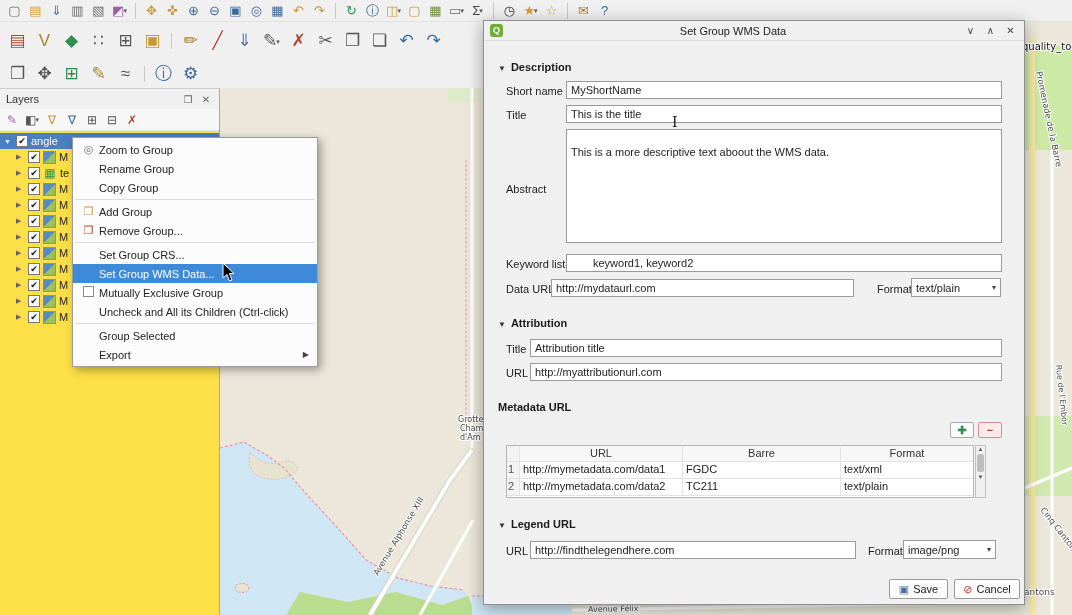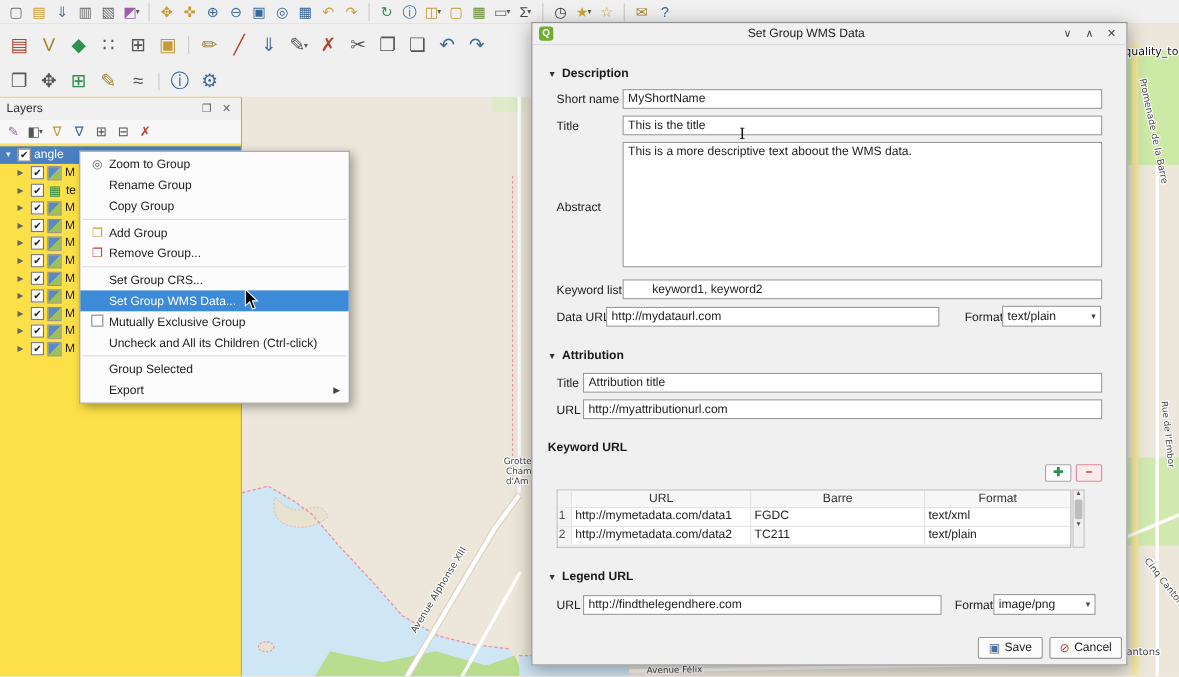--- a/index.html
+++ b/index.html
@@ -52,21 +52,21 @@
   
   #dialog { position:absolute; left:483px; top:20px; width:542px; height:585px; background:#f0f0f0; border:1px solid #8f8f8f; box-shadow:0 4px 16px rgba(0,0,0,.35); z-index:10; }
   .dtitle { height:20px; display:flex; align-items:center; gap:5px; padding:0 6px; border-bottom:1px solid #ddd; }
   .qlogo { width:13px; height:13px; flex:none; background:#6fae2f; color:#fff; border-radius:3px; font-size:9px; font-weight:bold; text-align:center; line-height:13px; }
   .dtitle-text { flex:1; text-align:center; color:#222; }
   .dtb { width:15px; text-align:center; color:#444; font-size:10px; cursor:default; }
   .dsection { position:absolute; font-weight:bold; color:#1a1a1a; }
   .dsection .sarrow { font-size:8px; margin-right:5px; color:#333; }
   .dlabel { position:absolute; color:#222; }
   .dinput { position:absolute; height:18px; border:1px solid #9a9a9a; background:#fff; font-family:inherit; font-size:11px; color:#222; padding:0 4px; }
-  .dta { resize:none; line-height:13px; padding-top:2px; }
+  .dta { resize:none; line-height:13px; padding-top:16px; }
   .dcombo { position:absolute; height:19px; border:1px solid #9a9a9a; background:#fff; display:flex; align-items:center; padding:0 4px; }
   .carrow { margin-left:auto; font-size:8px; color:#444; padding-left:4px; }
   .mbtn { position:absolute; width:24px; height:16px; border:1px solid #a8a8a8; background:#fbfbfb; border-radius:2px; text-align:center; line-height:14px; font-size:11px; font-weight:bold; cursor:default; }
   .mbtn.add { color:#2f8f4e; }
   .mbtn.rem { color:#c0392b; background:#fdeaea; border-color:#d89; }
 
   .mtable { position:absolute; left:22px; top:424px; width:468px; height:53px; background:#fff; border:1px solid #b5b5b5; overflow:hidden; }
   .mthead, .mtrow { display:flex; border-bottom:1px solid #e3e3e3; }
   .mthead { height:16px; background:#f7f7f7; }
   .mtrow { height:17px; }
@@ -361,21 +361,21 @@
 
   <div class="dsection" style="left:14px; top:296px;">
     <span class="sarrow">▼</span><span>Attribution</span>
   </div>
   <div class="dlabel" style="left:22px; top:322px;">Title</div>
   <input class="dinput" style="left: 46px; top: 318px; width: 472px;" value="Attribution title">
   <div class="dlabel" style="left:22px; top:346px;">URL</div>
   <input class="dinput" style="left: 46px; top: 342px; width: 472px;" value="http://myattributionurl.com">
 
   <div class="dsection" style="left:14px; top:380px;">
-    <span>Keyword URL</span>
+    <span>Metadata URL</span>
   </div>
   <div class="mbtn add" style="left:466px; top:401px;"><span>✚</span></div>
   <div class="mbtn rem" style="left:494px; top:401px;"><span>−</span></div>
   <div class="mtable">
     <div class="mthead">
       <span class="c0"></span>
       <span class="c1">URL</span>
       <span class="c2">Barre</span>
       <span class="c3">Format</span>
     </div>

